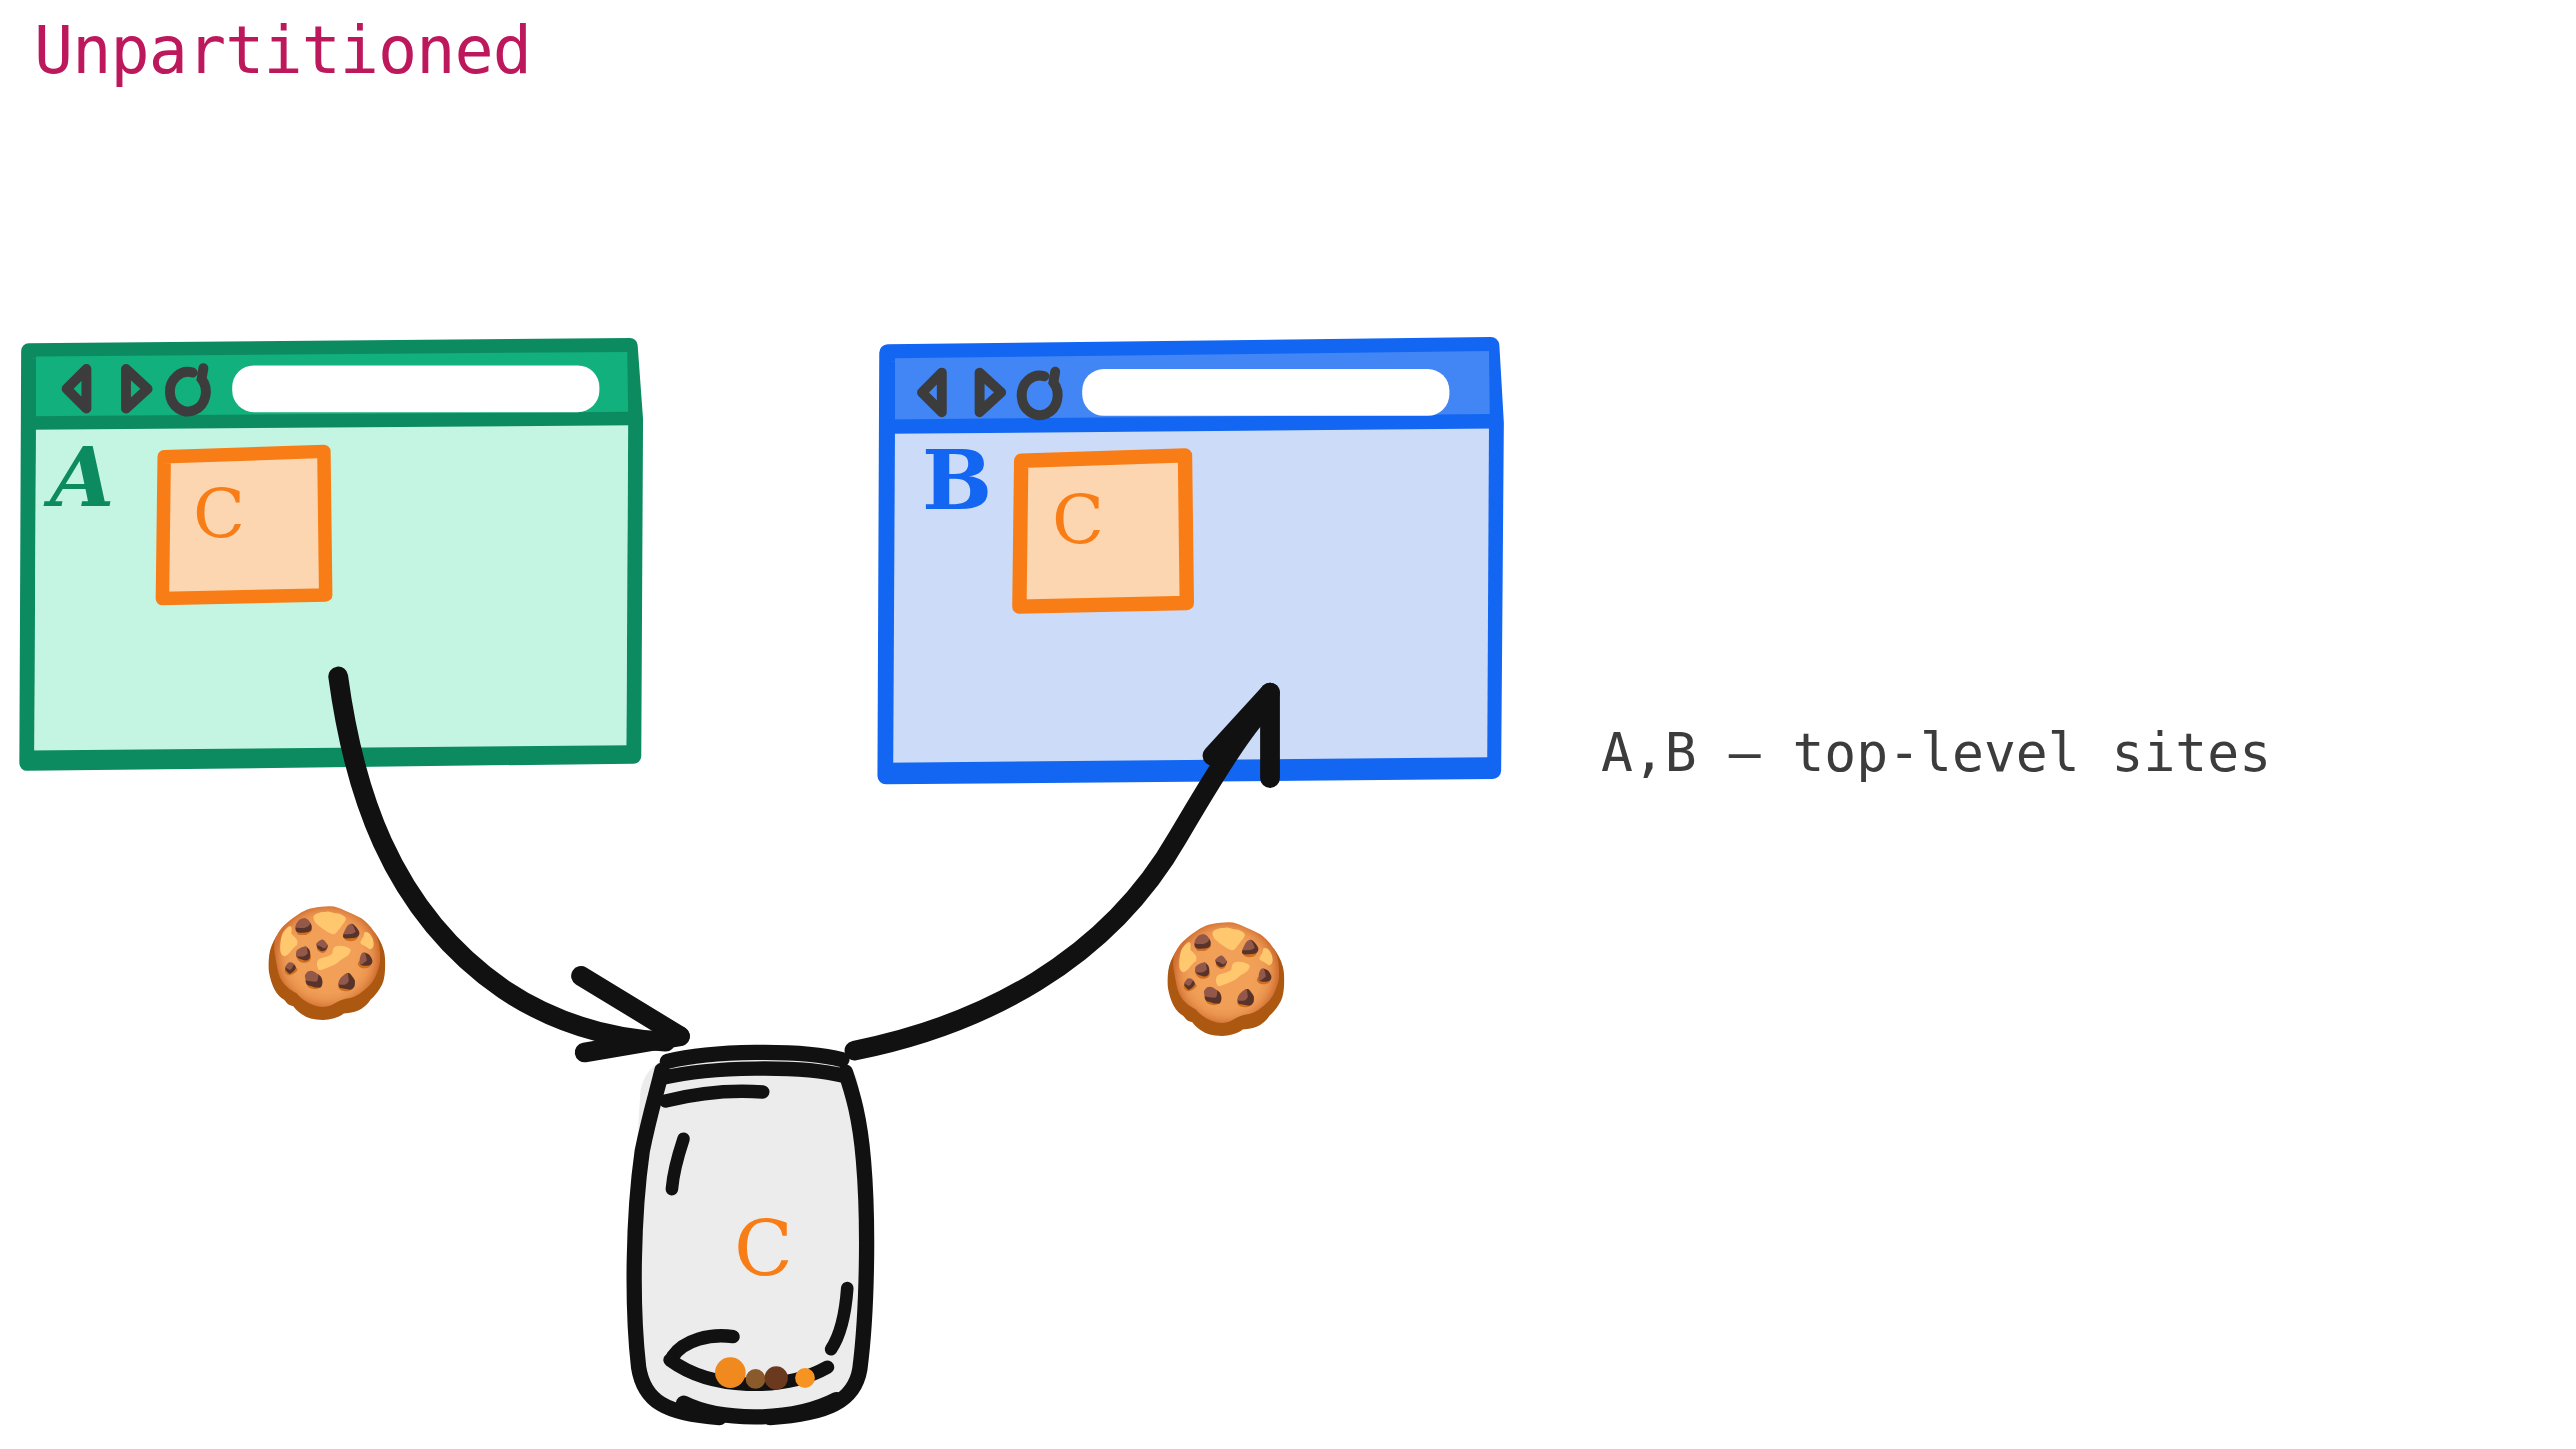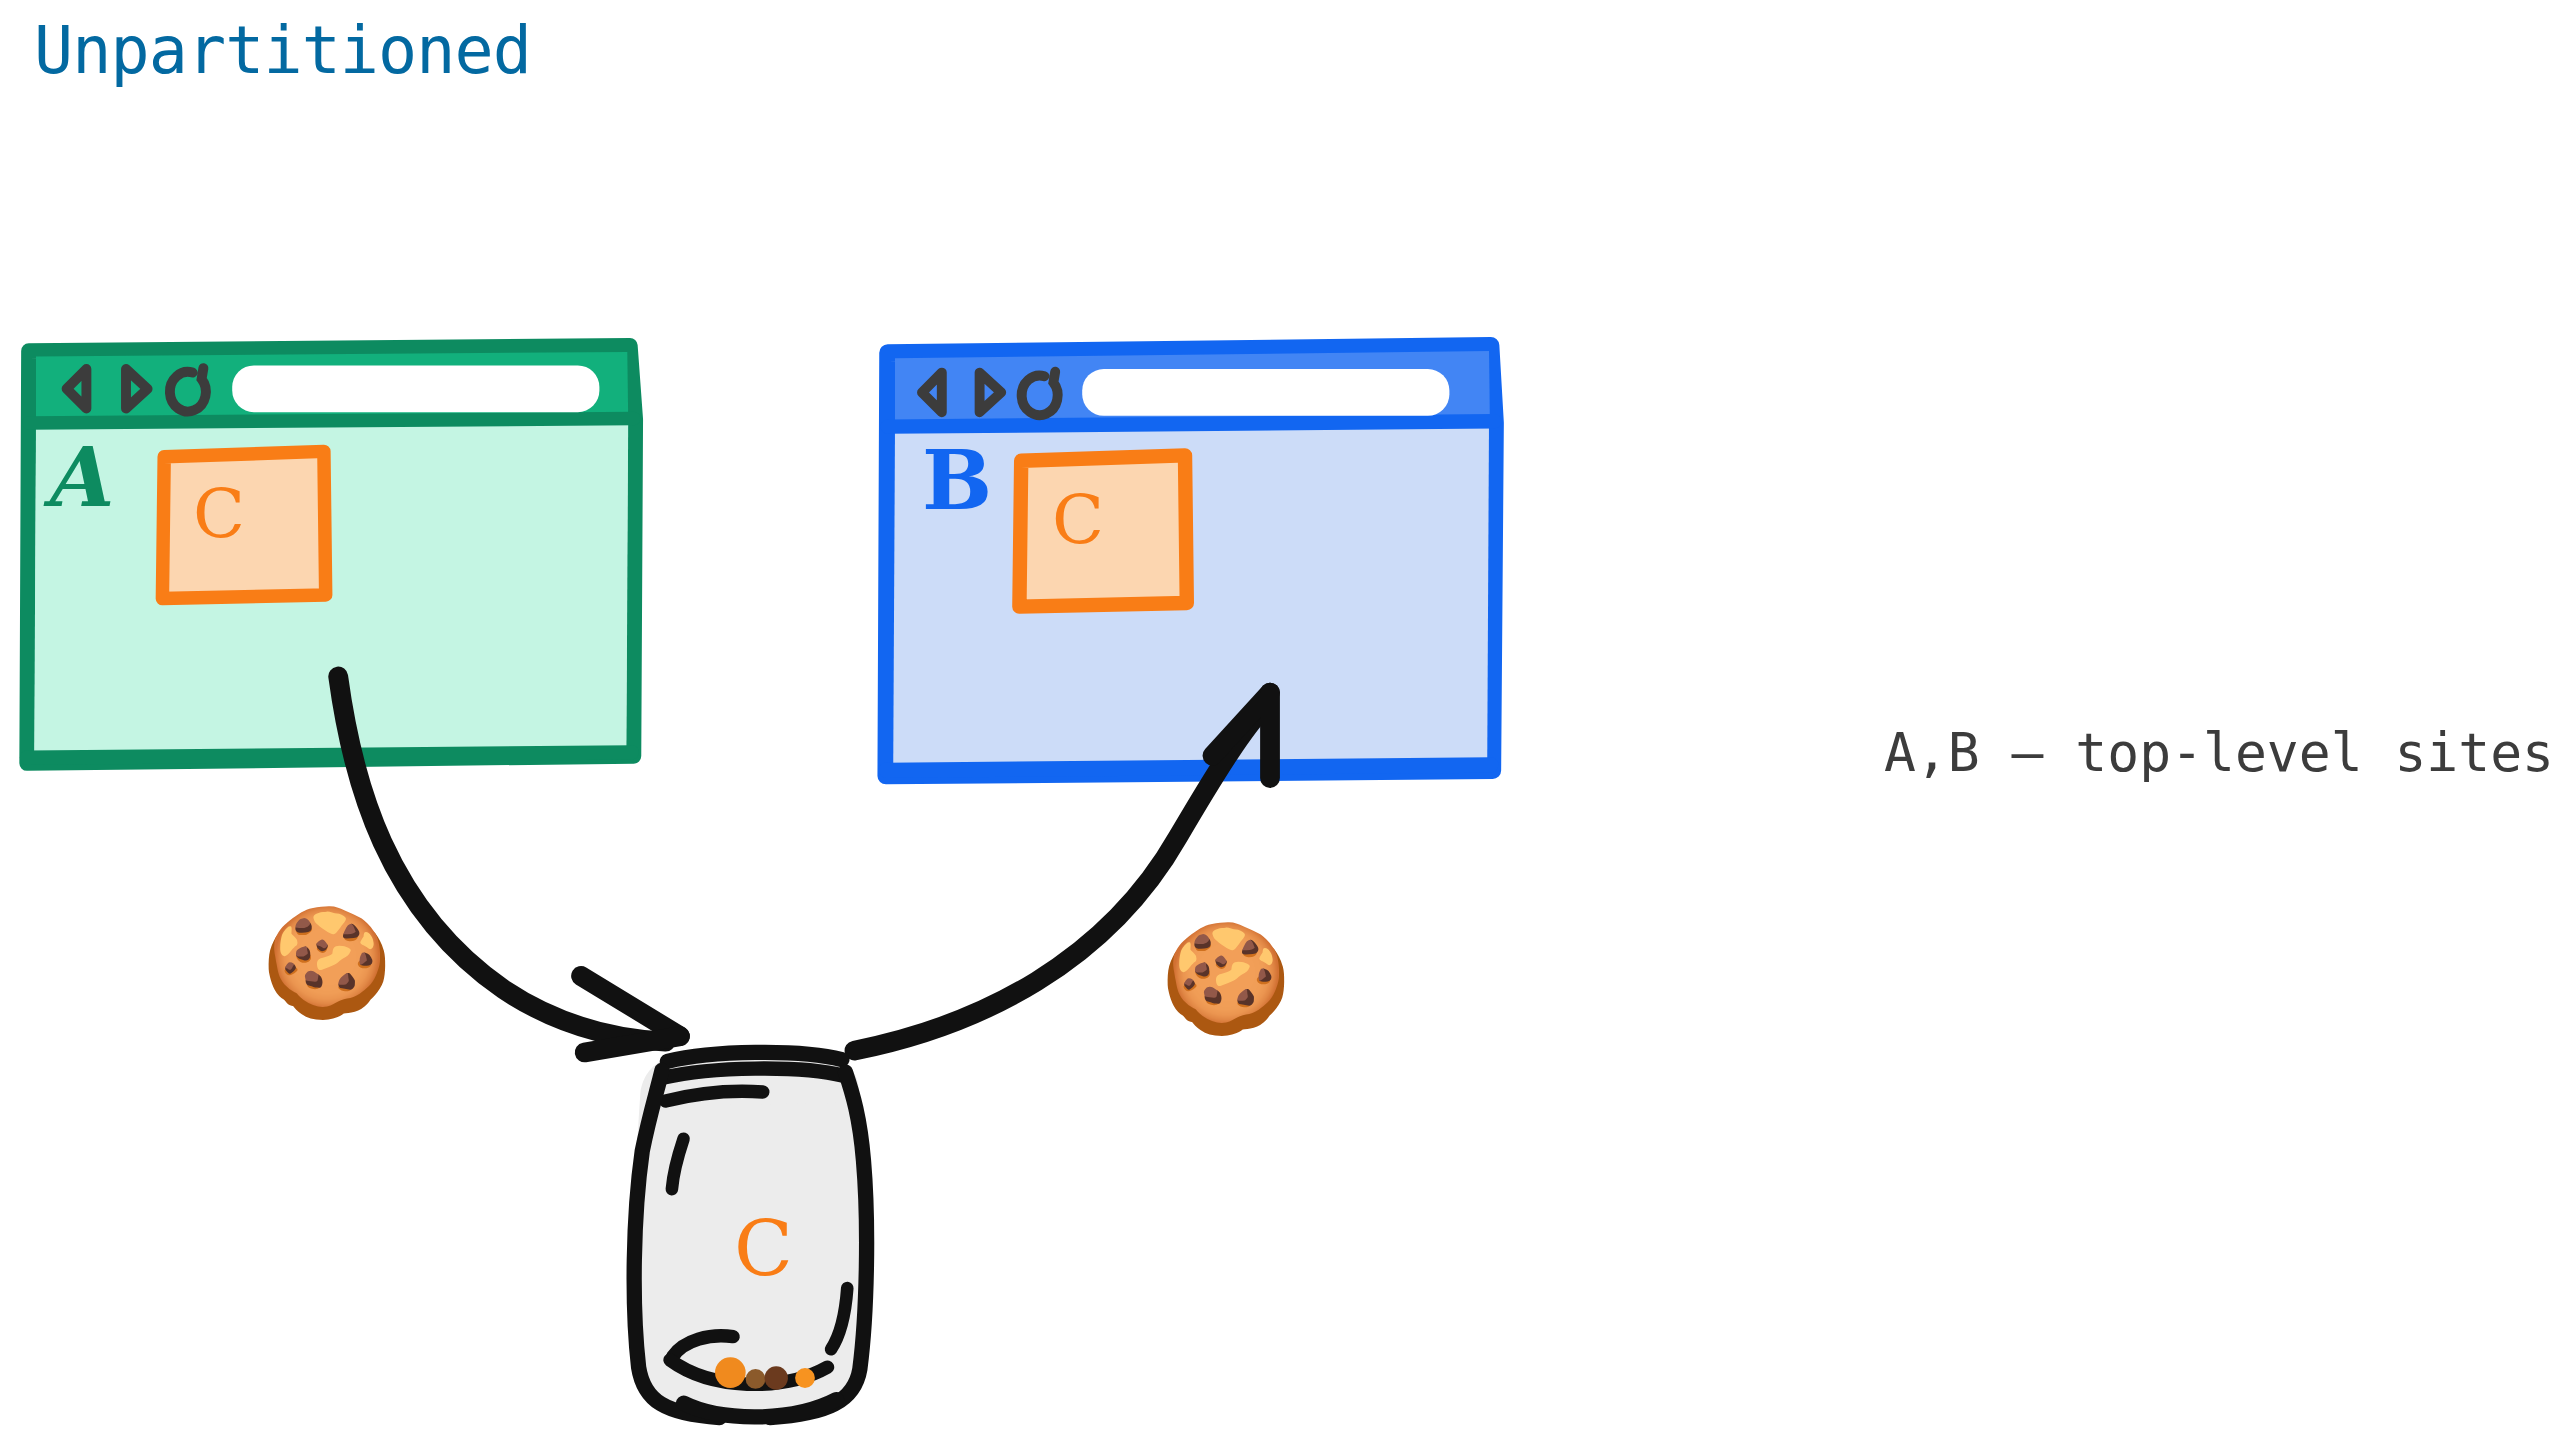--- a/index.html
+++ b/index.html
@@ -15,30 +15,30 @@
   }
 
   
   #page-title {
     position: absolute;
     left: 34px; top: 12.6px;
     font-family: "DejaVu Sans Mono", "Liberation Mono", monospace;
     font-size: 65px;
     font-weight: 400;
     letter-spacing: -0.9px;
-    color: #0369a1;
+    color: #be185d;
     white-space: nowrap;
   }
 
   
   #legend {
     position: absolute;
     left: 1601px; top: 604px;
     width: 953px;
-    text-align: right;
+    text-align: left;
     font-family: "DejaVu Sans Mono", "Liberation Mono", monospace;
     font-size: 53px;
     line-height: 1.12;
     color: #3c3c3c;
     white-space: pre;
   }
   #legend .legend-line { display: block; }
 
   
   .browser {

